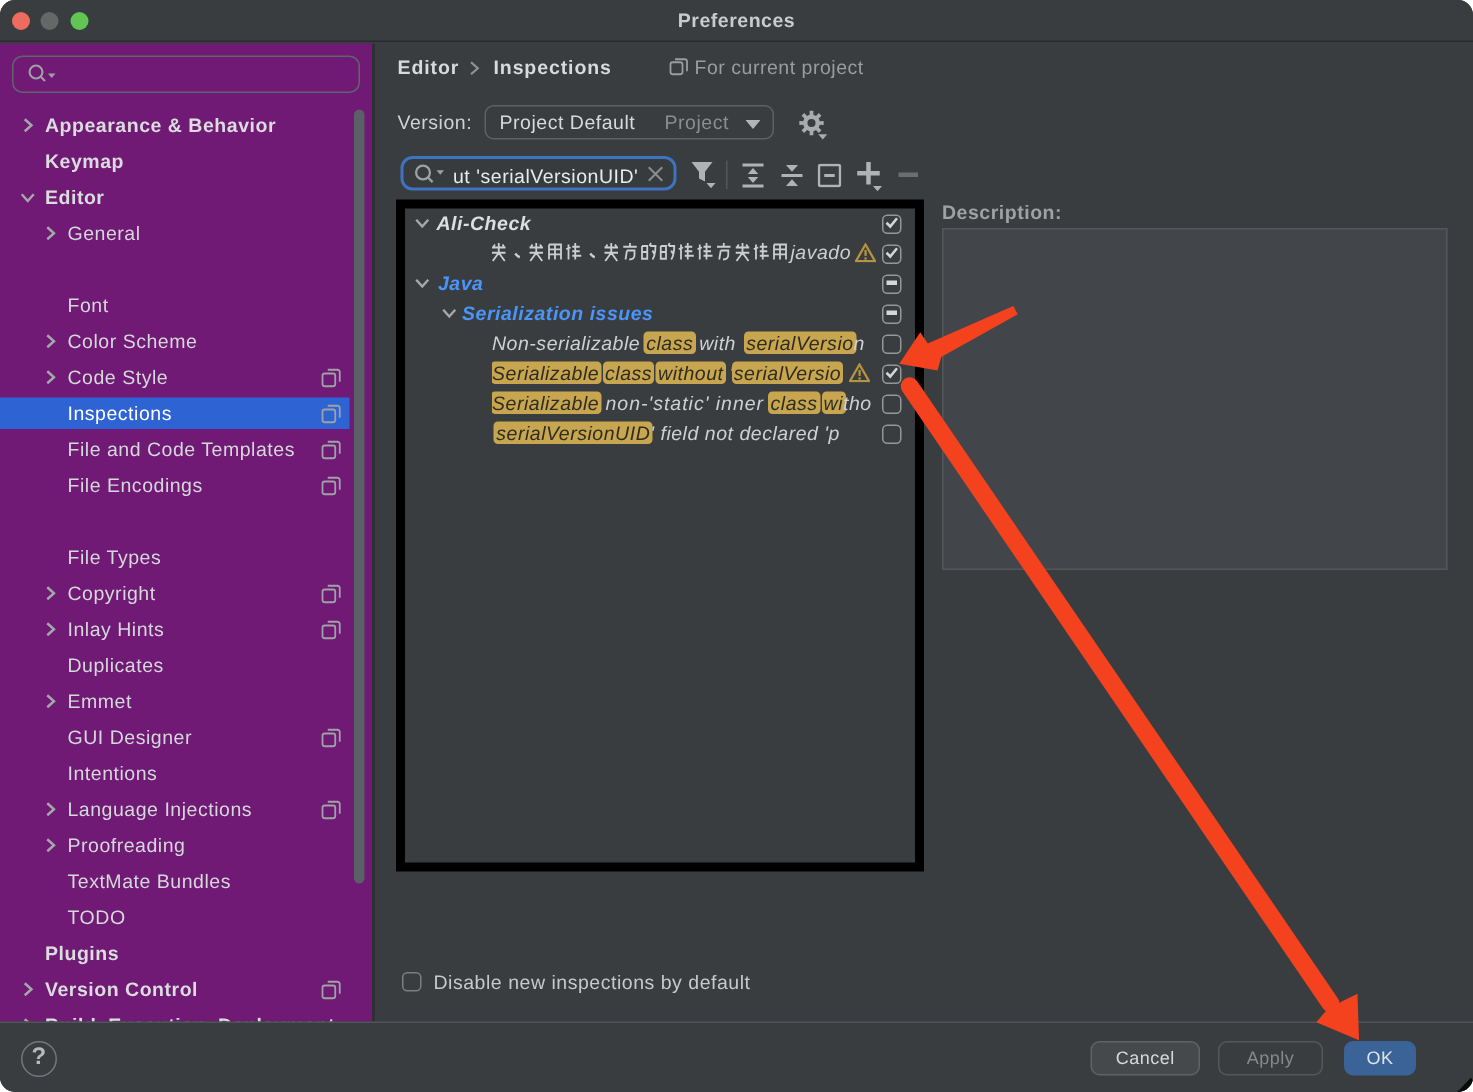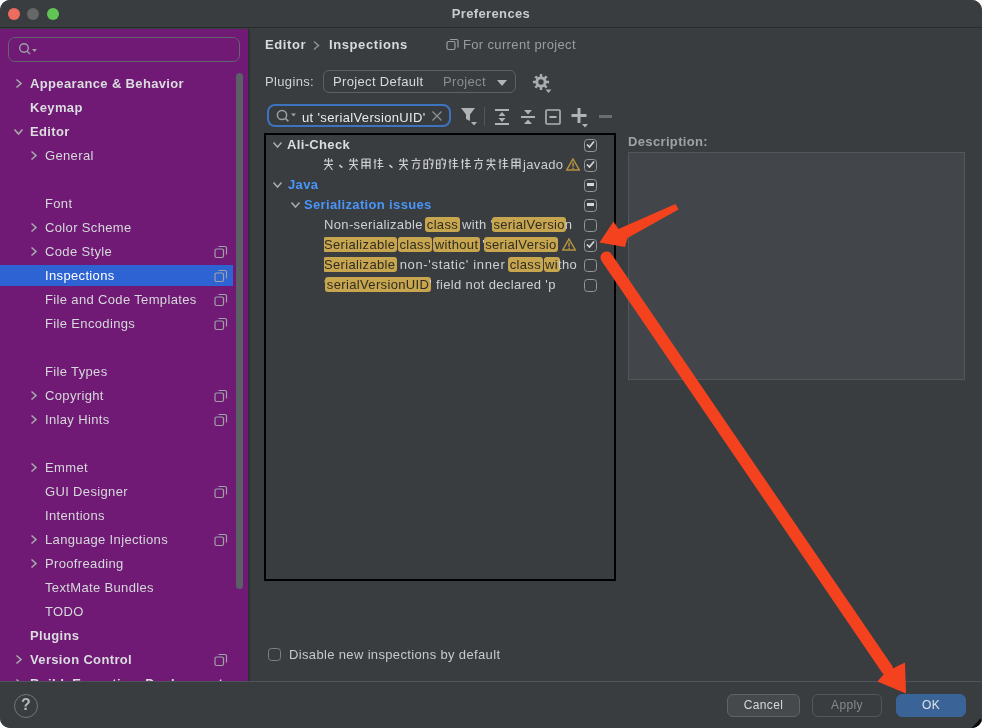--- a/index.html
+++ b/index.html
@@ -121,20 +121,23 @@
 <div class="srow" style="top:379.5px;">
         <svg class="chev" width="11" height="11" style="left:28px;">
           <path d="M3.5 1.5 L8 5.5 L3.5 9.5" fill="none" stroke="#a6a9ac" stroke-width="1.6"></path>
         </svg>
         <span style="position:absolute;left:45px;">Inlay Hints</span>
         <svg class="picon" width="14" height="14">
           <rect x="1" y="4" width="8.5" height="8.5" rx="1.5" fill="none" stroke="#9fa2a5" stroke-width="1.2"></rect>
           <path d="M4.5 1.5 L11 1.5 A1.5 1.5 0 0 1 12.5 3 L12.5 9.5" fill="none" stroke="#9fa2a5" stroke-width="1.2"></path>
         </svg>
       </div>
+<div class="srow" style="top:403.5px;">
+        <span style="position:absolute;left:45px;">Duplicates</span>
+      </div>
 <div class="srow" style="top:427.5px;">
         <svg class="chev" width="11" height="11" style="left:28px;">
           <path d="M3.5 1.5 L8 5.5 L3.5 9.5" fill="none" stroke="#a6a9ac" stroke-width="1.6"></path>
         </svg>
         <span style="position:absolute;left:45px;">Emmet</span>
       </div>
 <div class="srow" style="top:451.5px;">
         <span style="position:absolute;left:45px;">GUI Designer</span>
         <svg class="picon" width="14" height="14">
           <rect x="1" y="4" width="8.5" height="8.5" rx="1.5" fill="none" stroke="#9fa2a5" stroke-width="1.2"></rect>
@@ -191,21 +194,21 @@
 <div class="t13 bold" style="left:15px; top:8px; color:#d8dadc; letter-spacing:0.6px;">Editor</div>
       <svg width="10" height="11" style="position:absolute; left:61px; top:11px;">
         <path d="M3 1.5 L7.5 5.5 L3 9.5" fill="none" stroke="#8f9295" stroke-width="1.5"></path>
       </svg>
       <div class="t13 bold" style="left:79px; top:8px; color:#d8dadc; letter-spacing:0.6px;">Inspections</div>
       <svg width="13" height="13" style="position:absolute; left:196px; top:9px;">
         <rect x="1" y="3.5" width="8" height="8" rx="1.5" fill="none" stroke="#9a9da0" stroke-width="1.2"></rect>
         <path d="M4 1.5 L10.5 1.5 A1.5 1.5 0 0 1 12 3 L12 9.5" fill="none" stroke="#9a9da0" stroke-width="1.2"></path>
       </svg>
       <div class="t13" style="left:213px; top:8px; color:#9a9da0;">For current project</div>
-<div class="t13" style="left:15px; top:45px; color:#cfd2d4;">Plugins:</div>
+<div class="t13" style="left:15px; top:45px; color:#cfd2d4;">Version:</div>
       <div style="position:absolute; left:73px; top:41px; width:193px; height:23px; border:1px solid #5e6164; border-radius:6px;">
         <span class="t13" style="left:9px; top:3px; color:#d7dadc;">Project Default</span>
         <span class="t13" style="left:119px; top:3px; color:#8b8e91;">Project</span>
         <svg width="10" height="6" style="position:absolute; right:8px; top:9px;">
           <path d="M0 0 L10 0 L5 6 Z" fill="#b3b6b8"></path>
         </svg>
       </div>
       <svg width="22" height="21" style="position:absolute; left:282px; top:44px;">
 <path fill="#a9acae" fill-rule="evenodd" d="M6.86 3.83 L7.78 3.53 L7.74 0.90 L10.26 0.90 L10.22 3.53 L11.14 3.83 L12.00 4.27 L13.84 2.38 L15.62 4.16 L13.73 6.00 L14.17 6.86 L14.47 7.78 L17.10 7.74 L17.10 10.26 L14.47 10.22 L14.17 11.14 L13.73 12.00 L15.62 13.84 L13.84 15.62 L12.00 13.73 L11.14 14.17 L10.22 14.47 L10.26 17.10 L7.74 17.10 L7.78 14.47 L6.86 14.17 L6.00 13.73 L4.16 15.62 L2.38 13.84 L4.27 12.00 L3.83 11.14 L3.53 10.22 L0.90 10.26 L0.90 7.74 L3.53 7.78 L3.83 6.86 L4.27 6.00 L2.38 4.16 L4.16 2.38 L6.00 4.27 Z M9 6.3 A2.7 2.7 0 1 0 9 11.7 A2.7 2.7 0 1 0 9 6.3 Z"></path>
 <path d="M13.5 16.5 L19.5 16.5 L16.5 20 Z" fill="#a9acae"></path>
@@ -240,21 +243,21 @@
       <svg width="16" height="16" style="position:absolute; left:295px; top:80px;">
 <rect x="1" y="1" width="14" height="14" rx="1" fill="none" stroke="#b0b3b5" stroke-width="1.6"></rect>
 <rect x="4.5" y="7" width="7" height="2" fill="#b0b3b5"></rect>
       </svg>
       <svg width="18" height="20" style="position:absolute; left:321px; top:79px;">
 <rect x="6.5" y="0" width="3" height="15" fill="#b0b3b5"></rect>
 <rect x="0.5" y="6" width="15" height="3" fill="#b0b3b5"></rect>
 <path d="M11 16 L17 16 L14 19.5 Z" fill="#b0b3b5"></path>
       </svg>
       <div style="position:absolute; left:349px; top:86px; width:13px; height:2.5px; background:#6b6e71;"></div>
-<div style="position:absolute; left:14px; top:104px; width:352px; height:448px; border:2px solid #000000;">
+<div style="position:absolute; left:14px; top:104px; width:352px; height:448px; border:6px solid #000000;font-style:italic;">
 <svg width="11" height="11" style="position:absolute; left:6px; top:4px;">
           <path d="M1.5 3.5 L5.5 8 L9.5 3.5" fill="none" stroke="#a6a9ac" stroke-width="1.6"></path>
         </svg>
         <div class="trow bold" style="left:21px; top:0px; color:#dcdee0;">Ali-Check</div>
         <div class="cb" style="top:3.5px;">
           <svg width="13" height="13" style="position:absolute; left:-1.5px; top:-1.5px;">
             <path d="M3 6.5 L5.5 9 L10 3.5" fill="none" stroke="#d4d7d9" stroke-width="1.7"></path>
           </svg>
         </div>
 <div class="trow" style="left:57px; top:20px; width:240px; overflow:hidden;">
@@ -350,21 +353,21 @@
 </div>
 <div class="t13 bold" style="left:378px; top:105px; color:#9fa2a5;">Description:</div>
       <div style="position:absolute; left:378px; top:123px; width:337px; height:228px; background:#42464a; border:1px solid #54575a;"></div>
 <div style="position:absolute; left:18px; top:619px; width:13px; height:13px; border:1.5px solid #7c7f82; border-radius:3.5px;"></div>
       <div class="t13" style="left:39px; top:618px; color:#c7c9cb;">Disable new inspections by default</div>
 </div>
 <div id="footer">
   <div id="helpc">?</div>
   <div class="btn" style="left:727px; width:73px; background:#46494c; border:1px solid #5f6366; color:#d6d8da;">Cancel</div>
   <div class="btn" style="left:812px; width:70px; background:transparent; border:1px solid #54585b; color:#85898c;">Apply</div>
-  <div class="btn" style="left:896px; width:70px; background:#3a6398; border:1px solid #3a6398; color:#dfe3e8;">OK</div>
+  <div class="btn" style="left:896px; width:48px; background:#3a6398; border:1px solid #3a6398; color:#dfe3e8;">OK</div>
 </div>
 <svg width="982" height="728" style="position:absolute; left:0; top:0; pointer-events:none;">
 <g fill="#f4421f">
 <polygon points="599.5,242.5 613.5,221.5 618.5,229 675.5,204 678.5,209.5 627.5,238 625,247"></polygon>
 <polygon points="906,693.5 905,662.5 894.8,667.5 883.5,674.5 877.5,681.5"></polygon>
 </g>
 <line x1="606.5" y1="257.5" x2="887" y2="669" stroke="#f4421f" stroke-width="12" stroke-linecap="round"></line>
 <polygon points="976,728 982,721 982,728" fill="#ffffff"></polygon>
 <polygon points="971.5,728 980.5,718.5 984,722.5 977,728" fill="#0a0a0a"></polygon>
 </svg>

